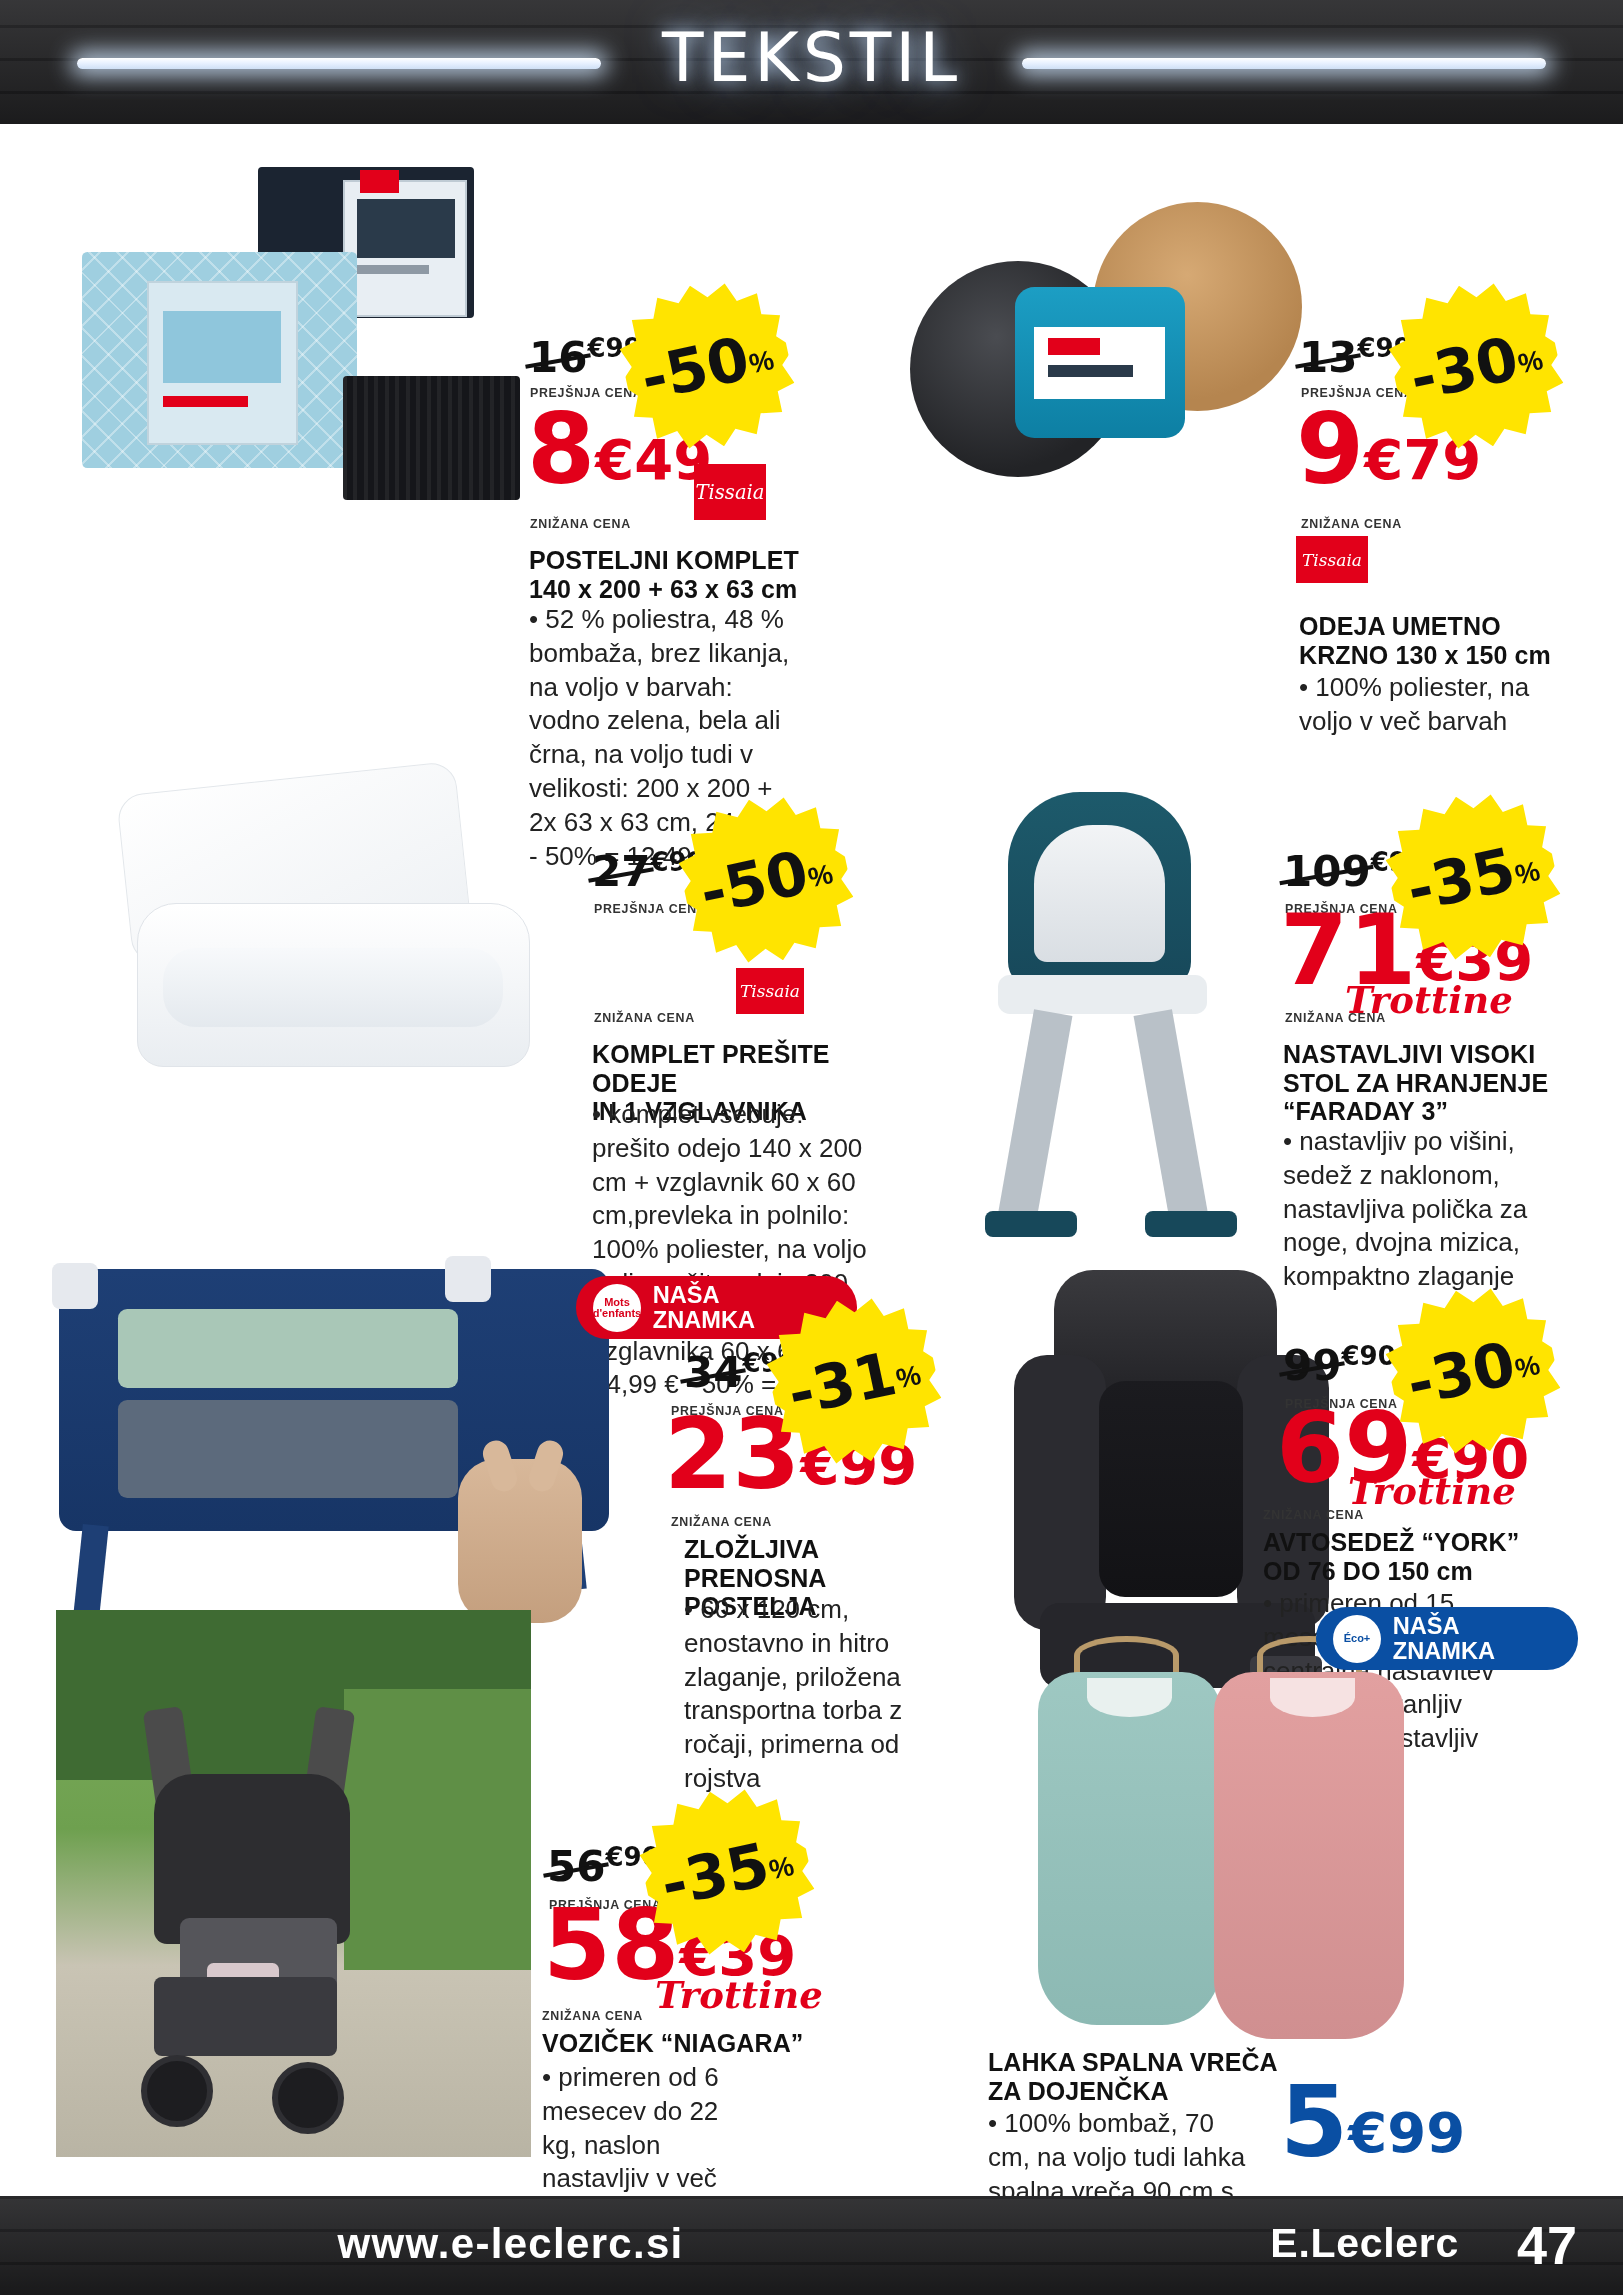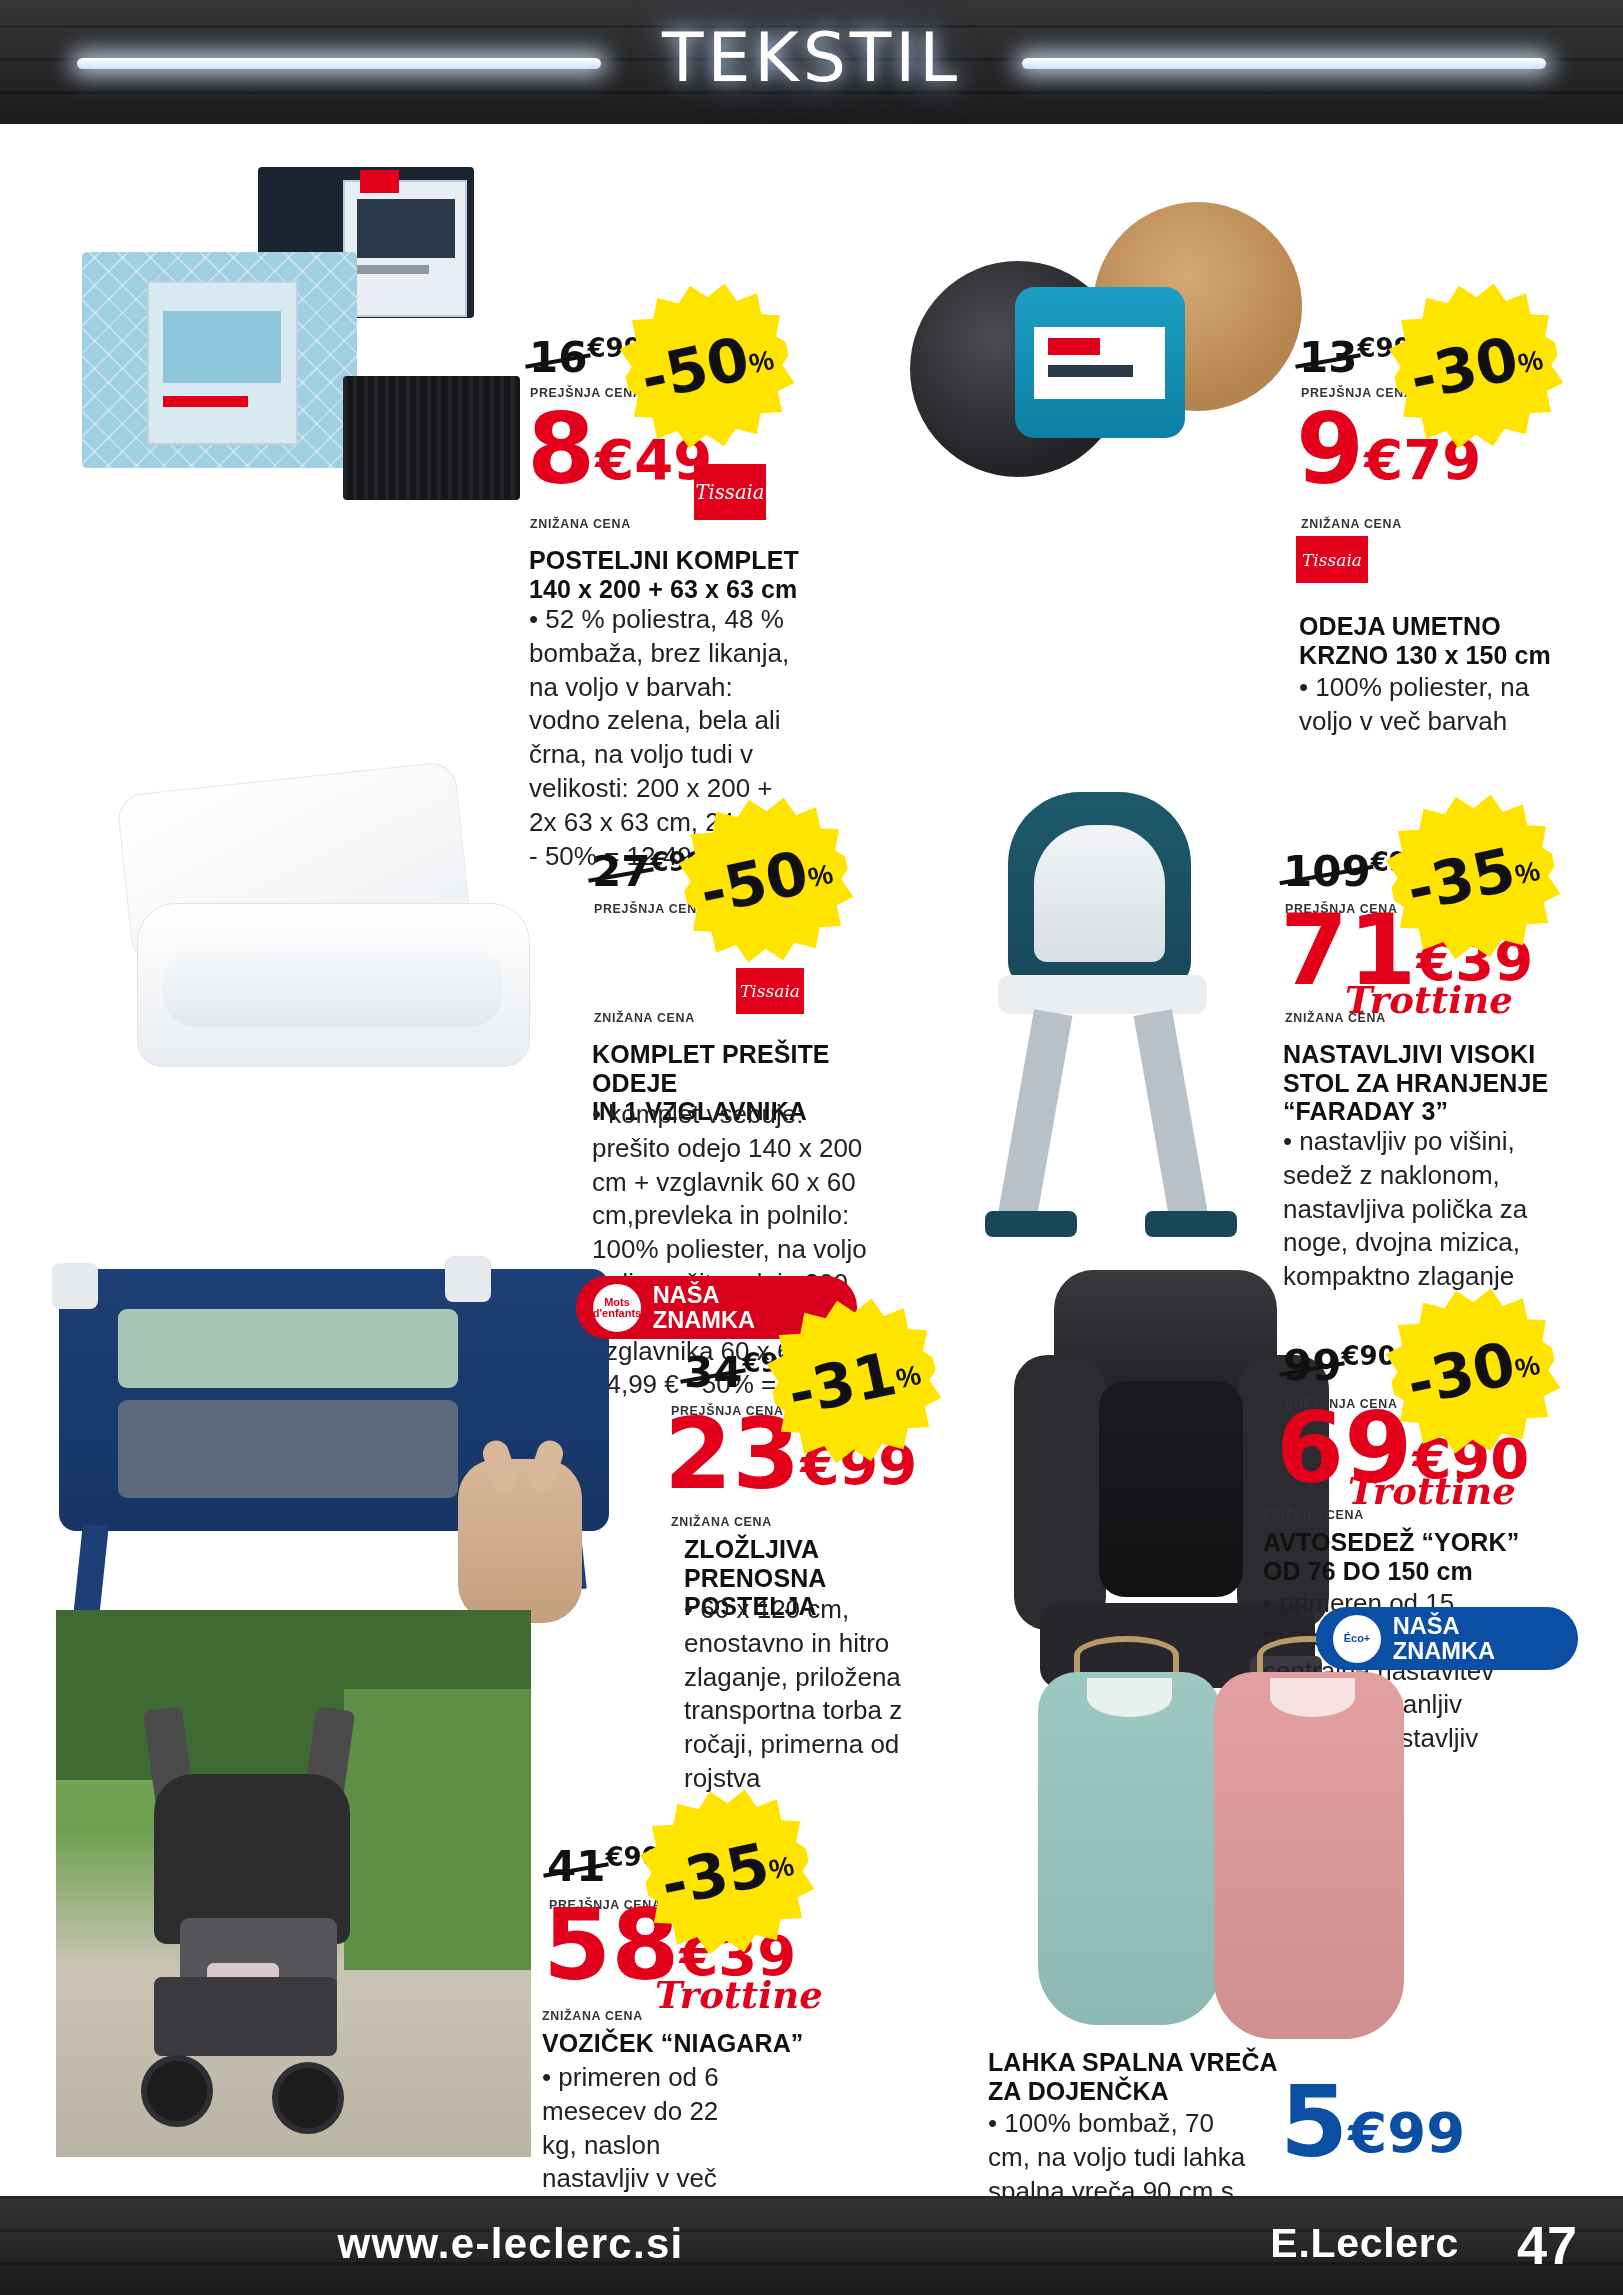--- a/index.html
+++ b/index.html
@@ -344,21 +344,21 @@
     <div style="position:absolute; left:249px; top:98px; width:39px; height:164px; background:#4b4b4b; transform:rotate(8deg); border-radius:7.9px;"></div>
     <div style="position:absolute; left:98px; top:164px; width:196px; height:170px; border-radius:39px 39px 13px 13px; background:#2d2d30;"></div>
     <div style="position:absolute; left:124px; top:308px; width:157px; height:79px; background:#55555a; border-radius:9.2px;"></div>
     <div style="position:absolute; left:151px; top:353px; width:72px; height:39px; background:#d8c8cc; border-radius:6.5px;"></div>
     <div style="position:absolute; left:98px; top:367px; width:183px; height:79px; background:#3a3a3f; border-radius:7.9px;"></div>
     <div style="position:absolute; left:85px; top:445px; width:72px; height:72px; border-radius:50%; background:#1d1d20; border:6.5px solid #2f2f33;"></div>
     <div style="position:absolute; left:216px; top:452px; width:72px; height:72px; border-radius:50%; background:#1d1d20; border:6.5px solid #2f2f33;"></div>
   </div>
 
   <div class="oldprice" style="left:547px; top:1718px;">
-    <span class="o-num">41</span><span class="o-cur">€90</span>
+    <span class="o-num">56</span><span class="o-cur">€90</span>
   </div>
   <div class="lbl-old" style="left:549px; top:1774px;">PREJŠNJA CENA</div>
   <div class="newprice" style="left:543px; top:1777px;">
     <span class="n-int">58</span><span class="n-cur">€39</span>
   </div>
   <div class="lbl-new" style="left:542px; top:1885px;">ZNIŽANA CENA</div>
   <div class="burst" style="left:645px; top:1666px; width:164px; height:164px;">
     <span><span class="b-val">-35</span><span class="b-pct">%</span></span>
   </div>
   <div class="logo-trottine" style="left:655px; top:1849px;">

